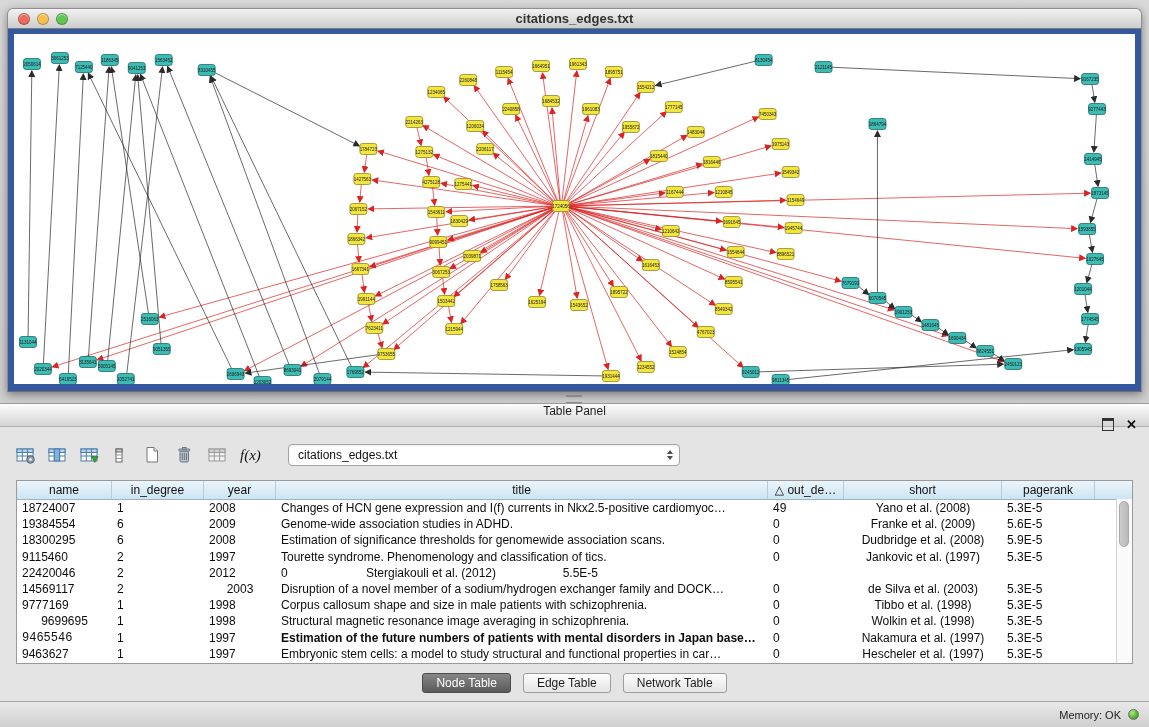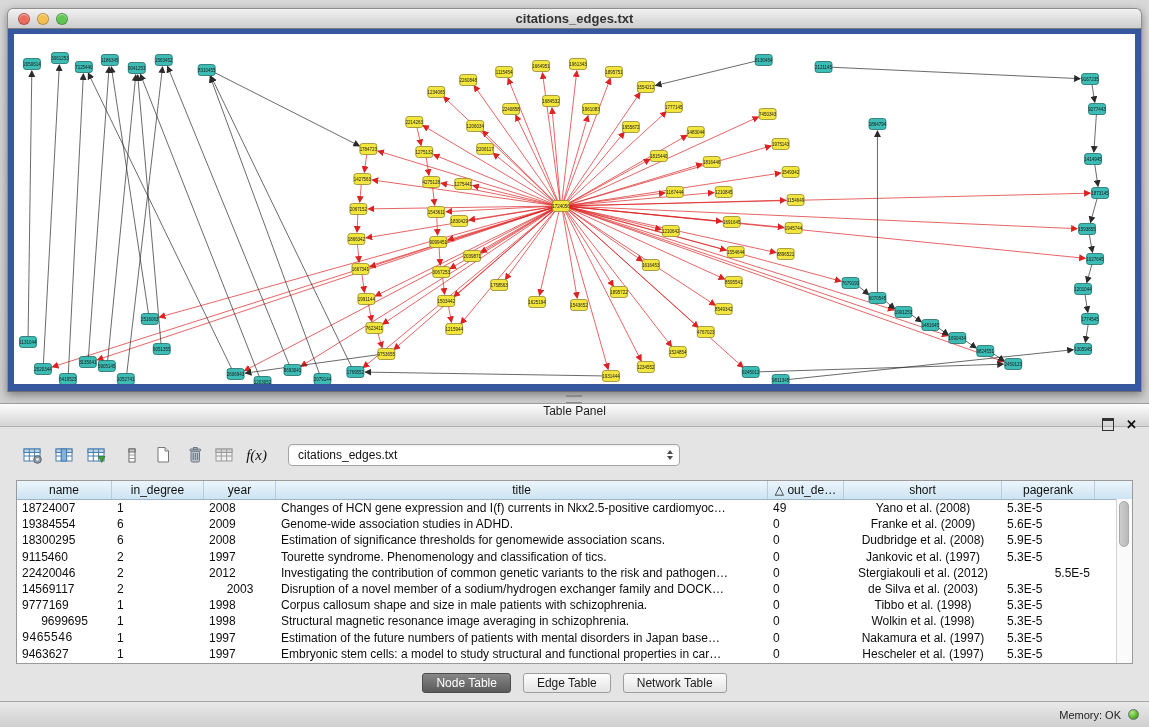--- a/index.html
+++ b/index.html
@@ -21,21 +21,21 @@
 
   
   .table-panel{position:absolute;left:0;top:403px;width:1149px;height:298px;background:#e4e4e4;border-top:1px solid #9b9b9b;box-sizing:border-box;}
   .panel-header{height:23px;background:linear-gradient(#fdfdfd,#d4d4d4);border-bottom:1px solid #b2b2b2;display:flex;align-items:center;padding:0 12px;box-sizing:border-box;flex-direction:column;}
   .panel-title{font-size:12px;color:#1e1e1e;}
   .panel-btns{margin-left:auto;display:flex;gap:12px;align-items:center;}
   .float-ic{width:10px;height:9px;border:1.5px solid #333;border-top-width:3px;display:inline-block;}
   .close-ic{font-size:13px;font-weight:bold;color:#111;line-height:13px;}
 
   .toolbar{display:flex;align-items:center;gap:5px;padding:15px 0 6px 16px;}
-  .tb-btn{width:27px;height:26px;display:flex;align-items:center;justify-content:flex-end;background:transparent;border:none;padding:0;}
+  .tb-btn{width:27px;height:26px;display:flex;align-items:center;justify-content:flex-start;background:transparent;border:none;padding:0;}
   .fx{font-family:"Liberation Serif",serif;font-style:italic;font-size:15px;color:#111;}
   .netselect{margin-left:16px;width:392px;height:22px;background:#fff;border:1px solid #a5a5a5;border-radius:4px;display:flex;align-items:center;font-size:12px;color:#111;padding-left:9px;box-sizing:border-box;box-shadow:inset 0 1px 2px rgba(0,0,0,.08);}
   .combo-ctl{margin-left:auto;display:flex;flex-direction:column;align-items:center;gap:2px;padding-right:6px;}
   .combo-ctl .up{width:0;height:0;border-left:3.5px solid transparent;border-right:3.5px solid transparent;border-bottom:4px solid #4c4c4c;}
   .combo-ctl .dn{width:0;height:0;border-left:3.5px solid transparent;border-right:3.5px solid transparent;border-top:4px solid #4c4c4c;}
 
   .tablebox{position:relative;margin:6px 16px 0 16px;height:182px;background:#fff;border:1px solid #9a9a9a;overflow:hidden;}
   .thead{display:flex;height:18px;background:linear-gradient(#ecf5fc,#cde4f2);border-bottom:1px solid #9ab4c8;}
   .th{font-size:12px;color:#111;display:flex;align-items:center;justify-content:center;border-right:1px solid #b7cddc;box-sizing:border-box;white-space:nowrap;overflow:hidden;}
   .tr{display:flex;height:16.2px;align-items:center;}
@@ -741,21 +741,20 @@
             <div class="td" style="width: 72px; text-align: left;">1997</div>
             <div class="td" style="width: 492px; text-align: left;">Tourette syndrome. Phenomenology and classification of tics.</div>
             <div class="td" style="width: 76px; text-align: left;">0</div>
             <div class="td" style="width: 158px; text-align: center;">Jankovic et al. (1997)</div>
             <div class="td" style="width: 93px; text-align: left;">5.3E-5</div>
           </div>
           <div class="tr">
             <div class="td" style="width: 95px; text-align: left;">22420046</div>
             <div class="td" style="width: 92px; text-align: left;">2</div>
             <div class="td" style="width: 72px; text-align: left;">2012</div>
-            <div class="td" style="width: 492px; text-align: left;">Investigating the contribution of common genetic variants to the risk and pathogen…</div>
             <div class="td" style="width: 76px; text-align: left;">0</div>
             <div class="td" style="width: 158px; text-align: center;">Stergiakouli et al. (2012)</div>
             <div class="td" style="width: 93px; text-align: right;">5.5E-5</div>
           </div>
           <div class="tr">
             <div class="td" style="width: 95px; text-align: left;">14569117</div>
             <div class="td" style="width: 92px; text-align: left;">2</div>
             <div class="td" style="width: 72px; text-align: center;">2003</div>
             <div class="td" style="width: 492px; text-align: left;">Disruption of a novel member of a sodium/hydrogen exchanger family and DOCK…</div>
             <div class="td" style="width: 76px; text-align: left;">0</div>
@@ -777,21 +776,21 @@
             <div class="td" style="width: 72px; text-align: left;">1998</div>
             <div class="td" style="width: 492px; text-align: left;">Structural magnetic resonance image averaging in schizophrenia.</div>
             <div class="td" style="width: 76px; text-align: left;">0</div>
             <div class="td" style="width: 158px; text-align: center;">Wolkin et al. (1998)</div>
             <div class="td" style="width: 93px; text-align: left;">5.3E-5</div>
           </div>
           <div class="tr">
             <div class="td" style="width: 95px; text-align: left; font-family: Liberation Mono, monospace;">9465546</div>
             <div class="td" style="width: 92px; text-align: left;">1</div>
             <div class="td" style="width: 72px; text-align: left;">1997</div>
-            <div class="td" style="width: 492px; text-align: left;">Estimation of the future numbers of patients with mental disorders in Japan base…</div>
+            <div class="td" style="width: 492px; text-align: left; font-weight: bold;">Estimation of the future numbers of patients with mental disorders in Japan base…</div>
             <div class="td" style="width: 76px; text-align: left;">0</div>
             <div class="td" style="width: 158px; text-align: center;">Nakamura et al. (1997)</div>
             <div class="td" style="width: 93px; text-align: left;">5.3E-5</div>
           </div>
           <div class="tr">
             <div class="td" style="width: 95px; text-align: left;">9463627</div>
             <div class="td" style="width: 92px; text-align: left;">1</div>
             <div class="td" style="width: 72px; text-align: left;">1997</div>
             <div class="td" style="width: 492px; text-align: left;">Embryonic stem cells: a model to study structural and functional properties in car…</div>
             <div class="td" style="width: 76px; text-align: left;">0</div>

